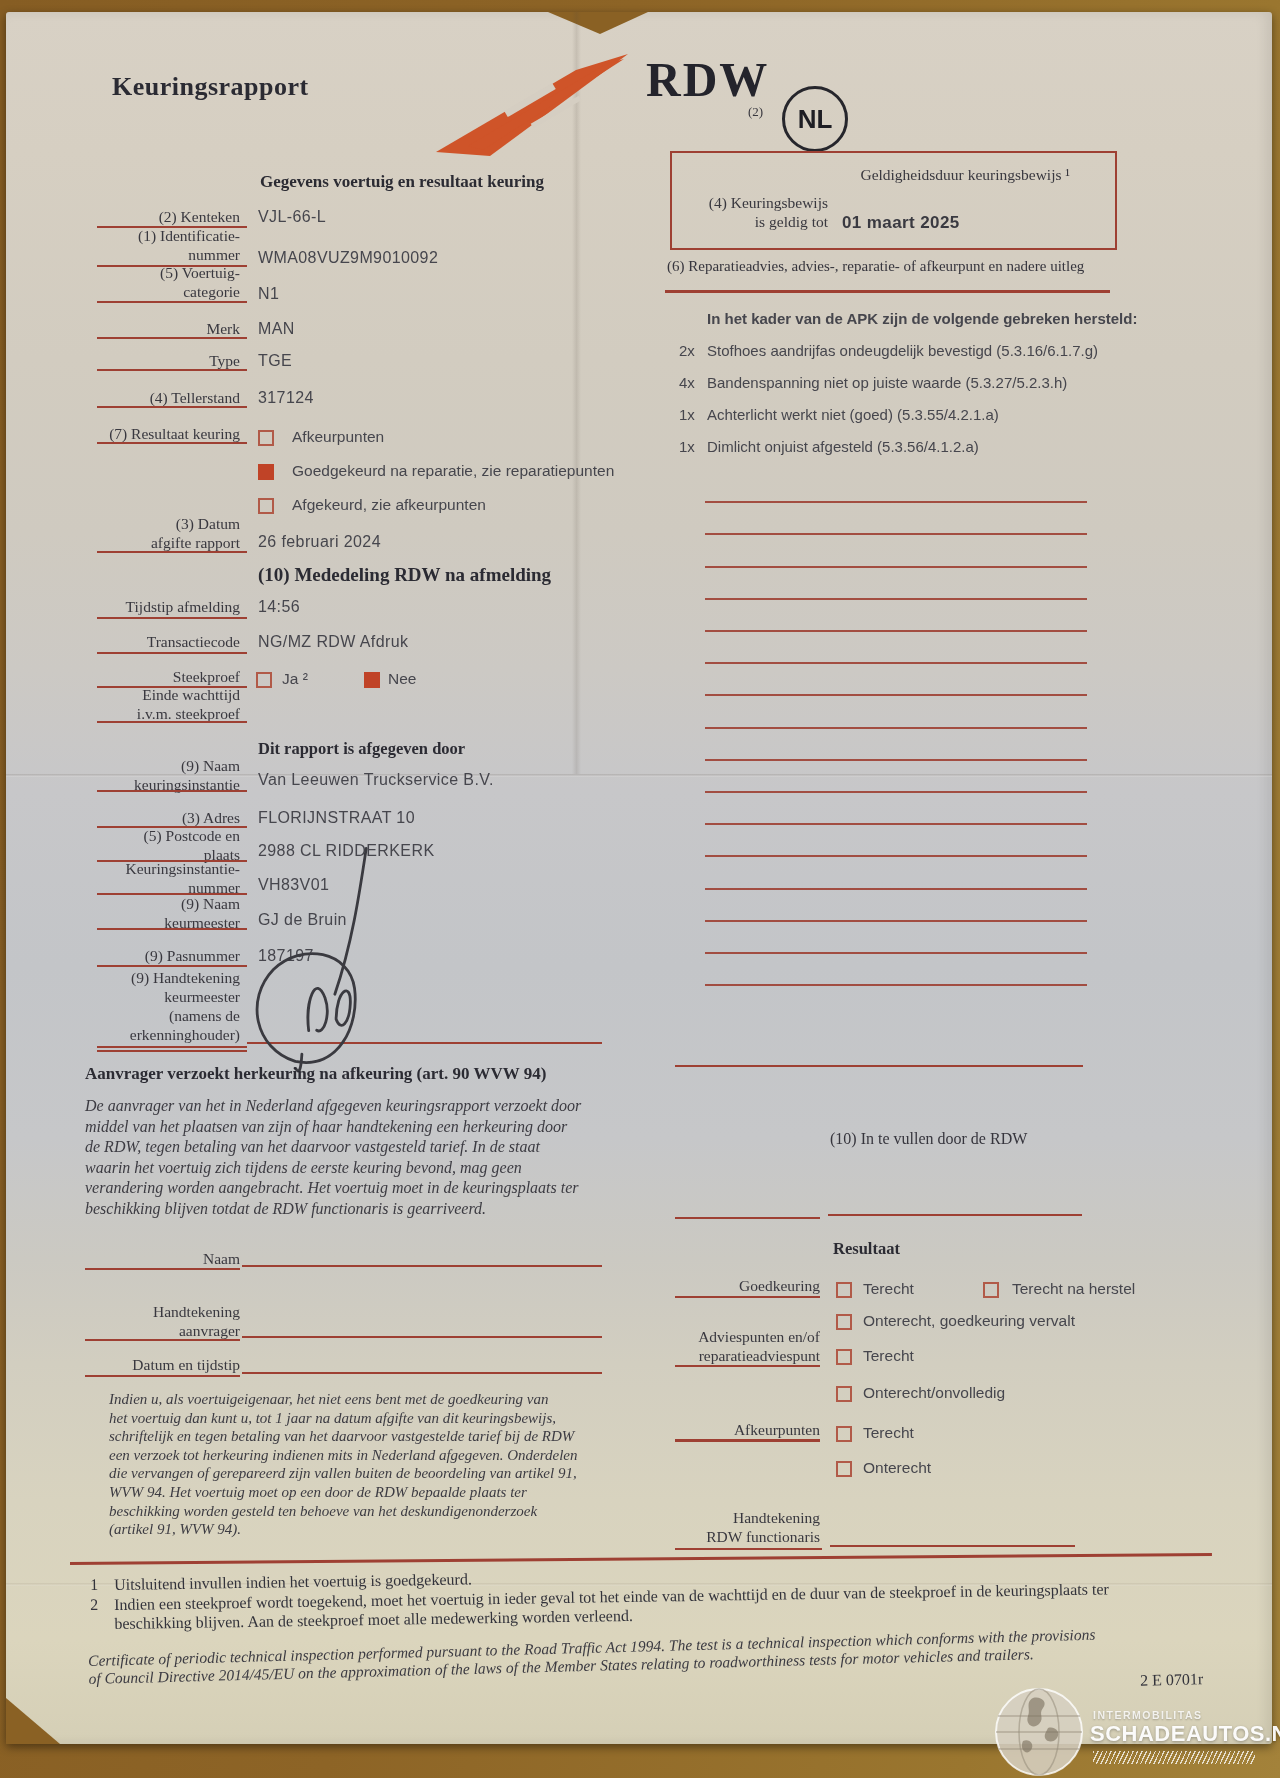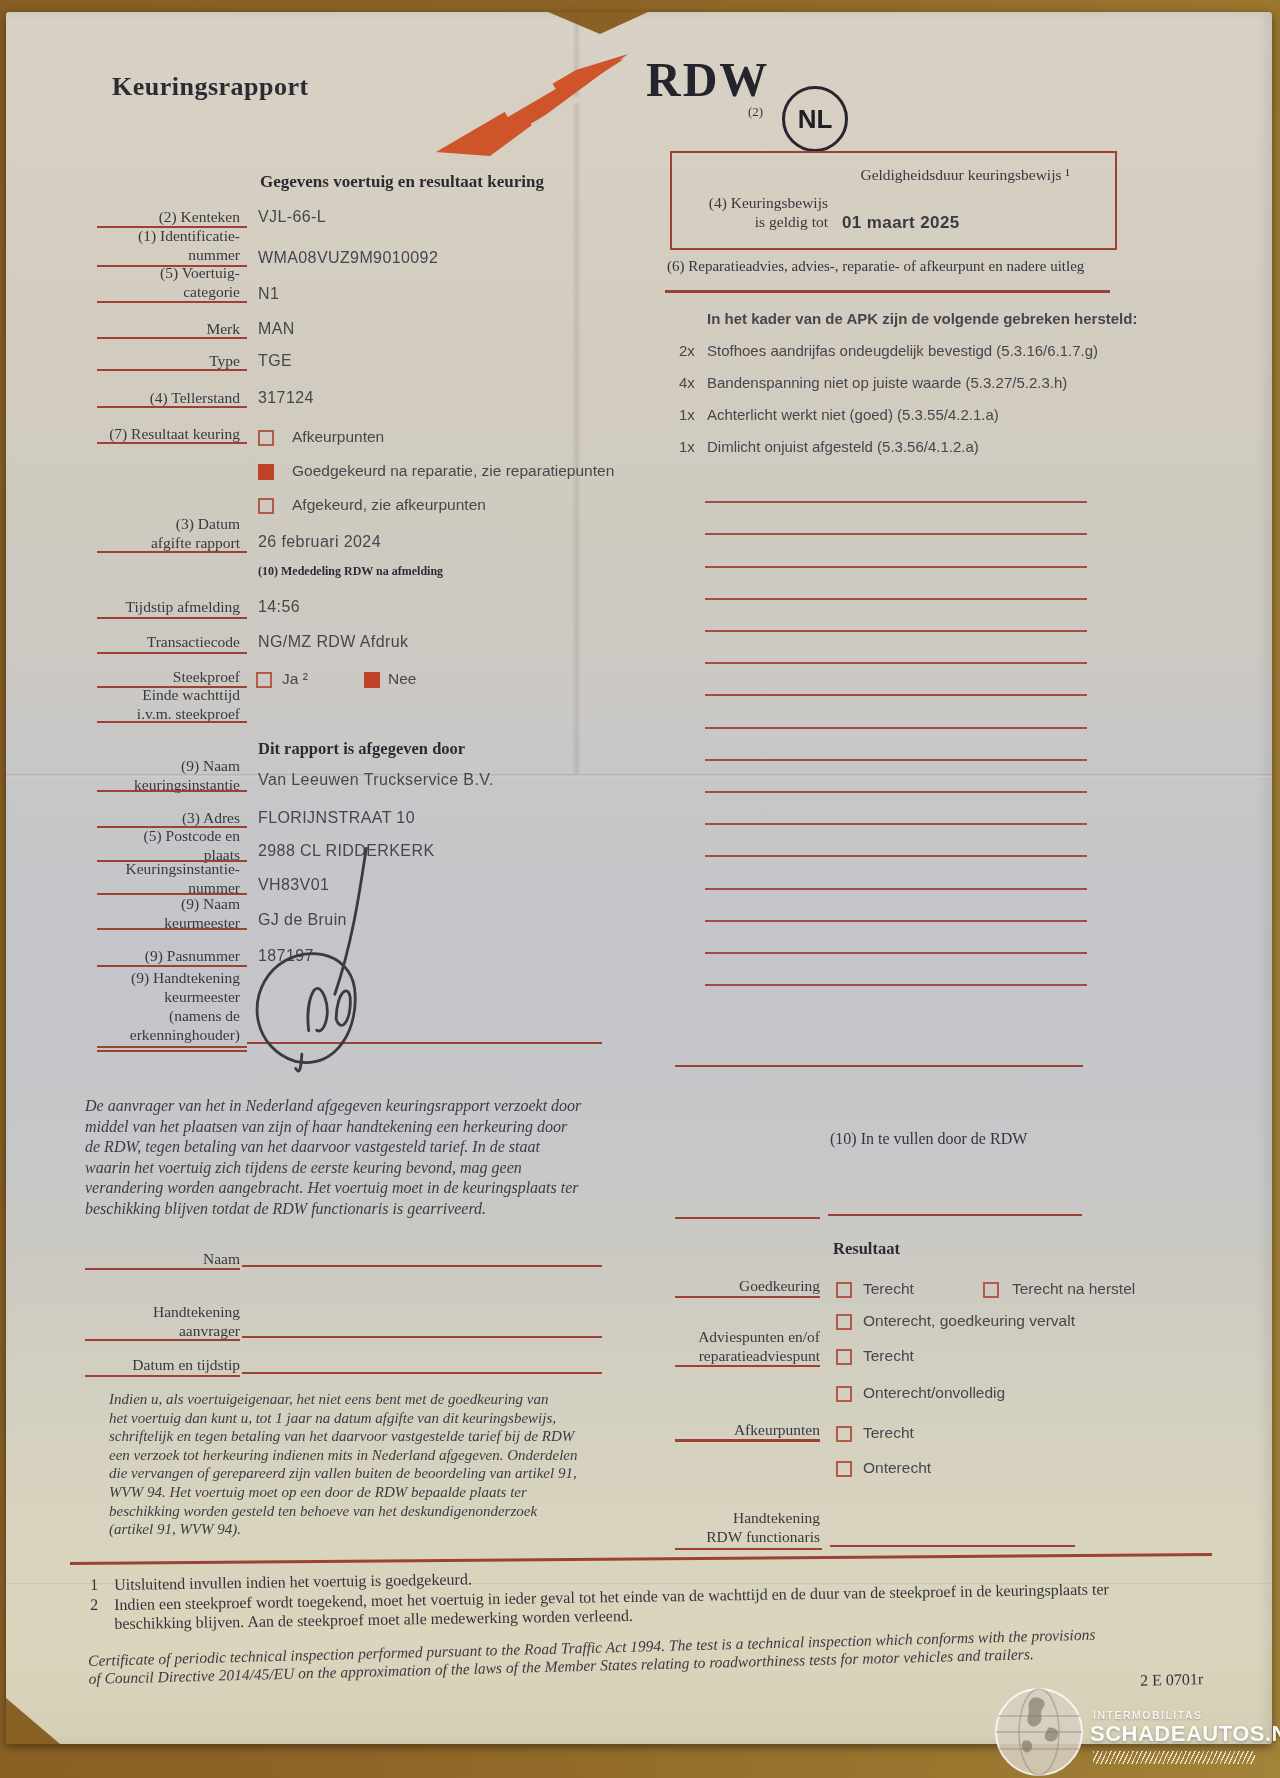--- a/index.html
+++ b/index.html
@@ -121,21 +121,21 @@
   <div class="cb checked" style="left:258px;top:464px;"></div>
   <div class="opt" style="left:292px;top:462px;">Goedgekeurd na reparatie, zie reparatiepunten</div>
   <div class="cb" style="left:258px;top:498px;"></div>
   <div class="opt" style="left:292px;top:496px;">Afgekeurd, zie afkeurpunten</div>
 
   <div class="lbl" style="left:60px;top:515px;width:180px;">(3) Datum
 afgifte rapport</div>
   <div class="val" style="left:258px;top:533px;">26 februari 2024</div>
   <div class="rl" style="left:97px;top:551px;width:150px;"></div>
 
-  <div class="h-serif" style="left:258px;top:564px;font-size:12px;">(10) Mededeling RDW na afmelding</div>
+  <div class="h-serif" style="left:258px;top:564px;font-size:19px;">(10) Mededeling RDW na afmelding</div>
 
   <div class="lbl" style="left:60px;top:598px;width:180px;">Tijdstip afmelding</div>
   <div class="val" style="left:258px;top:598px;">14:56</div>
   <div class="rl" style="left:97px;top:617px;width:150px;"></div>
 
   <div class="lbl" style="left:60px;top:633px;width:180px;">Transactiecode</div>
   <div class="val" style="left:258px;top:633px;">NG/MZ RDW Afdruk</div>
   <div class="rl" style="left:97px;top:652px;width:150px;"></div>
 
   <div class="lbl" style="left:60px;top:668px;width:180px;">Steekproef</div>
@@ -189,20 +189,21 @@
   <svg class="abs" style="left:235px;top:845px;transform:rotate(-3deg);" width="170" height="230" viewBox="0 0 170 230">
     <g fill="none" stroke="#3a3a40" stroke-width="2.8" stroke-linecap="round">
       <path d="M137,6 C128,50 118,100 98,150"></path>
       <path d="M55,215 C15,200 8,150 38,122 C68,96 115,108 118,145 C121,182 98,226 55,215"></path>
       <path d="M70,185 C68,155 80,128 88,153 C93,170 85,190 78,185"></path>
       <path d="M98,175 C100,145 115,138 113,160 C111,180 102,188 98,175"></path>
       <path d="M62,208 C60,225 58,228 55,222"></path>
     </g>
   </svg>
 
+  <div class="h-serif" style="left:85px;top:1064px;font-size:17px;">Aanvrager verzoekt herkeuring na afkeuring (art. 90 WVW 94)</div>
   <div class="it" style="left:85px;top:1096px;width:525px;font-size:16px;line-height:20.5px;">De aanvrager van het in Nederland afgegeven keuringsrapport verzoekt door
 middel van het plaatsen van zijn of haar handtekening een herkeuring door
 de RDW, tegen betaling van het daarvoor vastgesteld tarief. In de staat
 waarin het voertuig zich tijdens de eerste keuring bevond, mag geen
 verandering worden aangebracht. Het voertuig moet in de keuringsplaats ter
 beschikking blijven totdat de RDW functionaris is gearriveerd.</div>
 
   <div class="lbl" style="left:60px;top:1250px;width:180px;">Naam</div>
   <div class="rl" style="left:85px;top:1268px;width:155px;"></div>
   <div class="rl" style="left:242px;top:1265px;width:360px;"></div>

